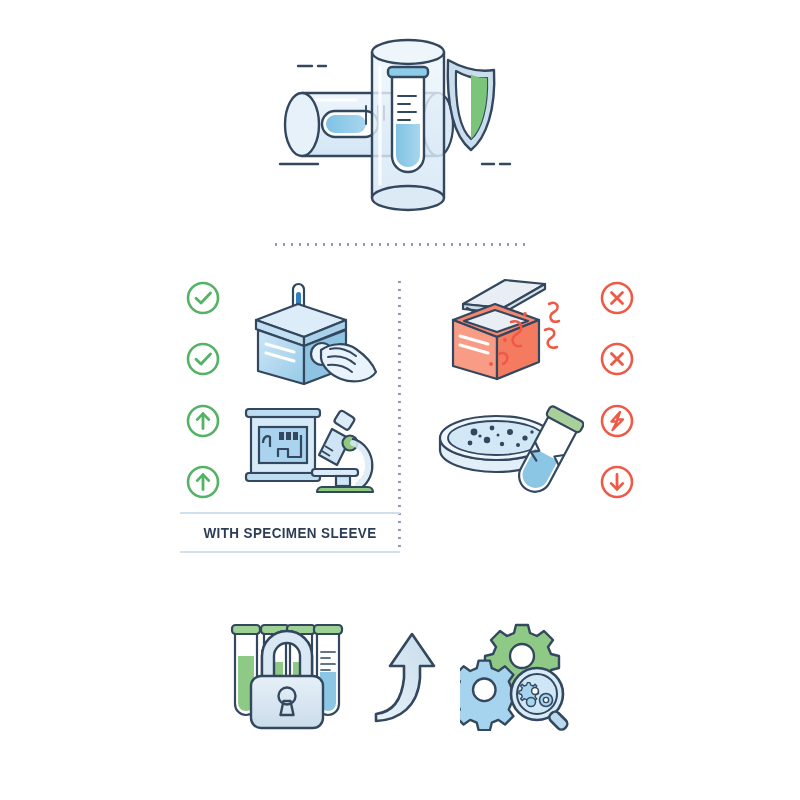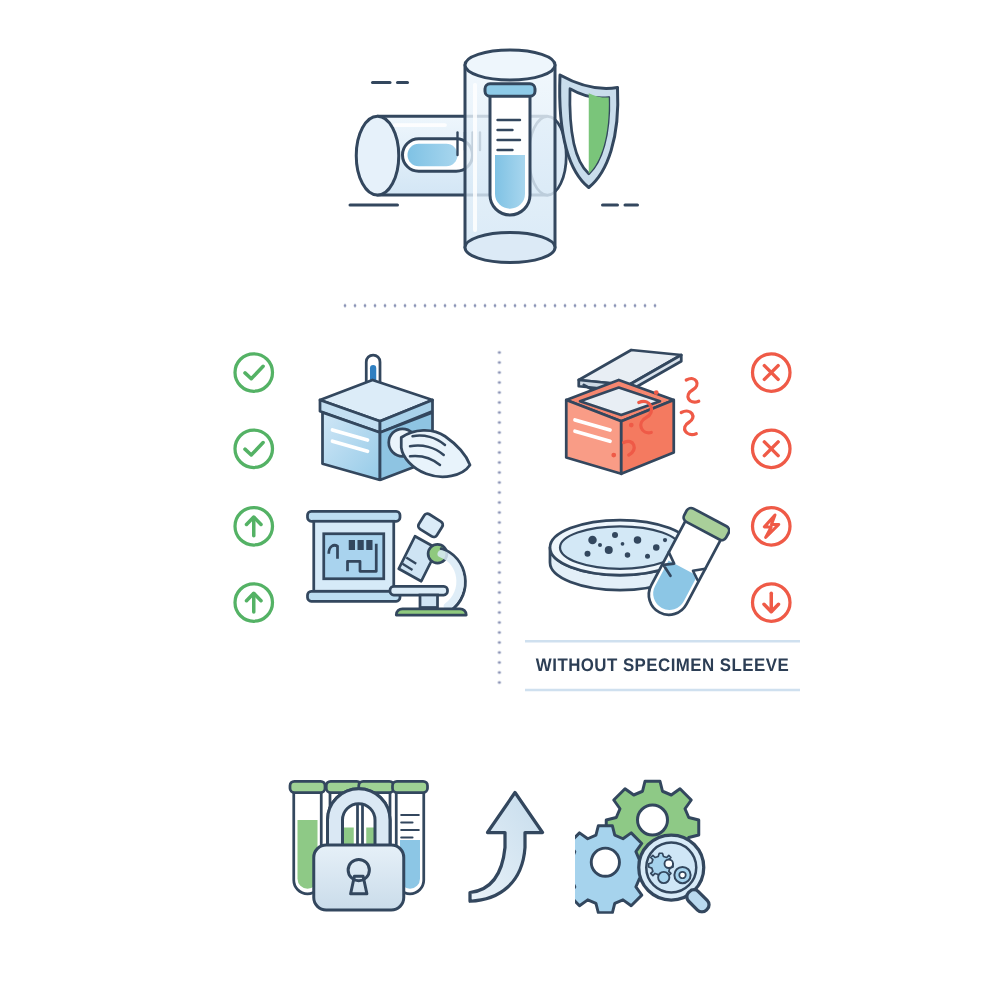--- a/index.html
+++ b/index.html
@@ -234,20 +234,25 @@
               <path d="M113 40 C134 46 140 76 120 90" fill="none" stroke="#33475e" stroke-width="2.4" stroke-linecap="round"></path>
               <path d="M113 44 C130 50 134 74 118 86" fill="none" stroke="#d9eaf6" stroke-width="6" stroke-linecap="round" opacity="0.85"></path>
               <rect x="72" y="70" width="46" height="7" rx="3" fill="#dbecf8" stroke="#33475e" stroke-width="2.2"></rect>
               <rect x="96" y="77" width="14" height="10" fill="#cfe4f4" stroke="#33475e" stroke-width="2.2"></rect>
               <path d="M82 88 H128 a5 5 0 0 1 5 5 H77 a5 5 0 0 1 5 -5 Z" fill="#8fc97e" stroke="#33475e" stroke-width="2.2" stroke-linejoin="round"></path>
             </g>
           </svg>
         </div>
       </div>
 
+      <div class="label-wrap">
+        <div class="label-rule"></div>
+        <div class="label-text">WITH SPECIMEN SLEEVE</div>
+        <div class="label-rule"></div>
+      </div>
     </div>
 
     <div class="col col-right">
       <div class="rowset">
 
         <div class="badges badges-right">
           <svg class="badge" viewBox="0 0 36 36">
             <circle cx="18" cy="18" r="15" fill="none" stroke="#ef5a47" stroke-width="2.6"></circle>
             <line x1="12.5" y1="12.5" x2="23.5" y2="23.5" stroke="#ef5a47" stroke-width="2.8" stroke-linecap="round"></line>
             <line x1="23.5" y1="12.5" x2="12.5" y2="23.5" stroke="#ef5a47" stroke-width="2.8" stroke-linecap="round"></line>
@@ -326,25 +331,20 @@
               <path d="M96 16 V76 a16 16 0 0 0 32 0 V16 Z" fill="#ffffff" stroke="#33475e" stroke-width="2.2" stroke-linejoin="round"></path>
               <path d="M99 52 V75 a13 13 0 0 0 26 0 V52 Z" fill="#8cc6e5" stroke="none"></path>
               <rect x="93" y="6" width="38" height="12" rx="4" fill="#a9cf9a" stroke="#33475e" stroke-width="2.2"></rect>
               <path d="M96 46 L104 52 L97 57 L106 62" fill="none" stroke="#33475e" stroke-width="2.2" stroke-linejoin="round" stroke-linecap="round"></path>
               <path d="M128 44 L120 50 L127 55" fill="none" stroke="#33475e" stroke-width="2.0" stroke-linejoin="round" stroke-linecap="round"></path>
             </g>
           </svg>
         </div>
       </div>
 
-      <div class="label-wrap">
-        <div class="label-rule"></div>
-        <div class="label-text">WITHOUT SPECIMEN SLEEVE</div>
-        <div class="label-rule"></div>
-      </div>
     </div>
   </div>
 
   <div class="bottom">
 
     <div class="bottom-item">
       <svg width="128" height="118" viewBox="0 0 128 118">
         <defs>
           <linearGradient id="lockg" x1="0" y1="0" x2="0" y2="1">
             <stop offset="0" stop-color="#e6f0f8"></stop>

